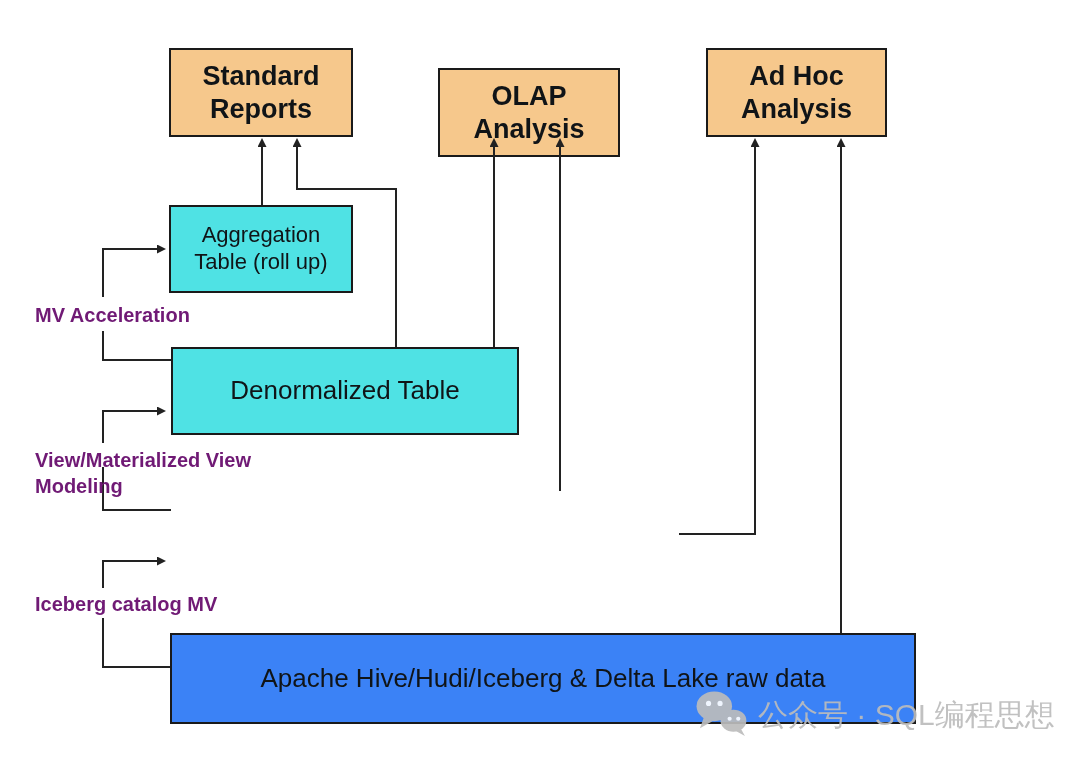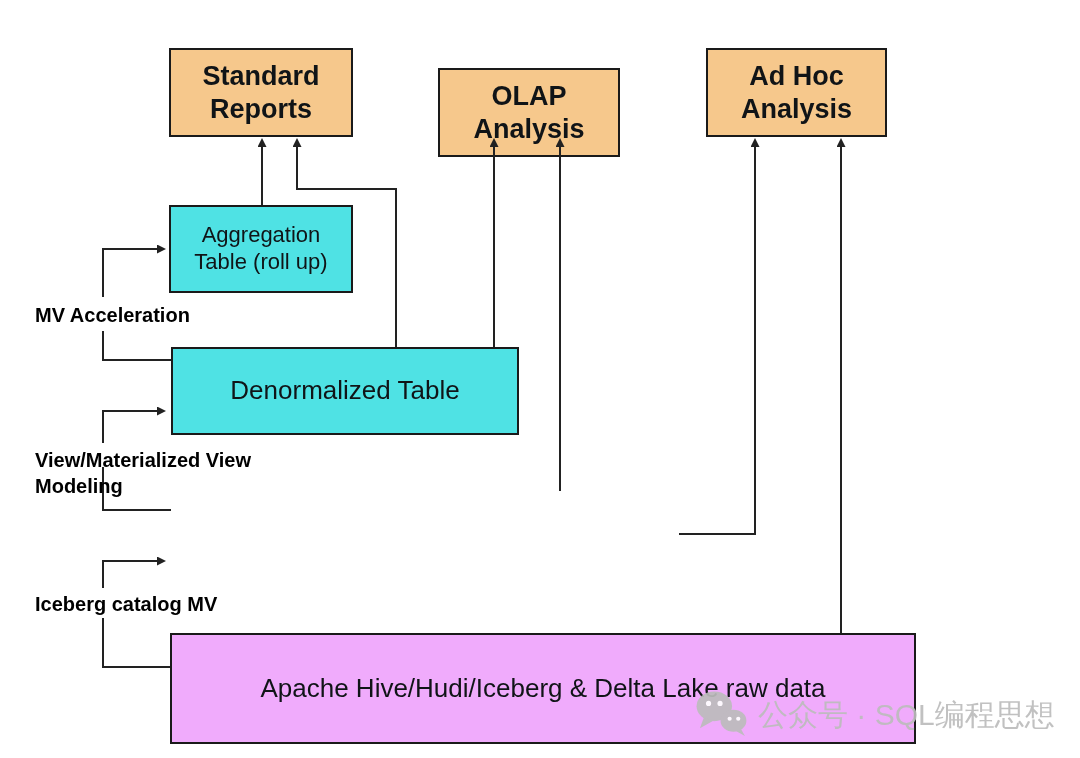--- a/index.html
+++ b/index.html
@@ -34,21 +34,21 @@
     background:#4fe2e4;
     font-weight:400;
     font-size:26px;
     padding:0 10px;
   }
   .tbl.small{font-size:22px;}
   .edge-label{
     position:absolute;
     font-weight:bold;
     font-size:20px;
-    color:#000000;
+    color:#701a75;
     z-index:4;
     line-height:26px;
   }
   .watermark{
     position:absolute;
     left:694px;top:690px;
     display:flex;align-items:flex-end;gap:10px;
     z-index:5;
     color:#bcbcbc;
     opacity:0.92;
@@ -102,21 +102,21 @@
   <div class="node consumer" style="left: 706px; top: 48px; width: 181px; height: 89px; background-color: rgb(246, 200, 140);">
     <span>Ad Hoc Analysis</span>
   </div>
 
   <div class="node tbl small" style="left: 169px; top: 205px; width: 184px; height: 88px; background-color: rgb(79, 226, 228);">
     <span>Aggregation Table (roll up)</span>
   </div>
   <div class="node tbl" style="left: 171px; top: 347px; width: 348px; height: 88px; background-color: rgb(79, 226, 228);">
     <span>Denormalized Table</span>
   </div>
-  <div class="node tbl" style="left: 170px; top: 633px; width: 746px; height: 111px; background-color: #f0abfc;">
+  <div class="node tbl" style="left: 170px; top: 633px; width: 746px; height: 91px; background-color: #3b82f6;">
     <span>Apache Hive/Hudi/Iceberg &amp; Delta Lake raw data</span>
   </div>
 
   <div class="edge-label" style="left:35px;top:302px;width:200px">MV Acceleration</div>
   <div class="edge-label" style="left:35px;top:447px;width:255px">View/Materialized View Modeling</div>
   <div class="edge-label" style="left:35px;top:591px;width:230px">Iceberg catalog MV</div>
 
   <div class="watermark">
     <svg width="54" height="46" viewBox="0 0 56 48">
       <g fill="#bcbcbc">

